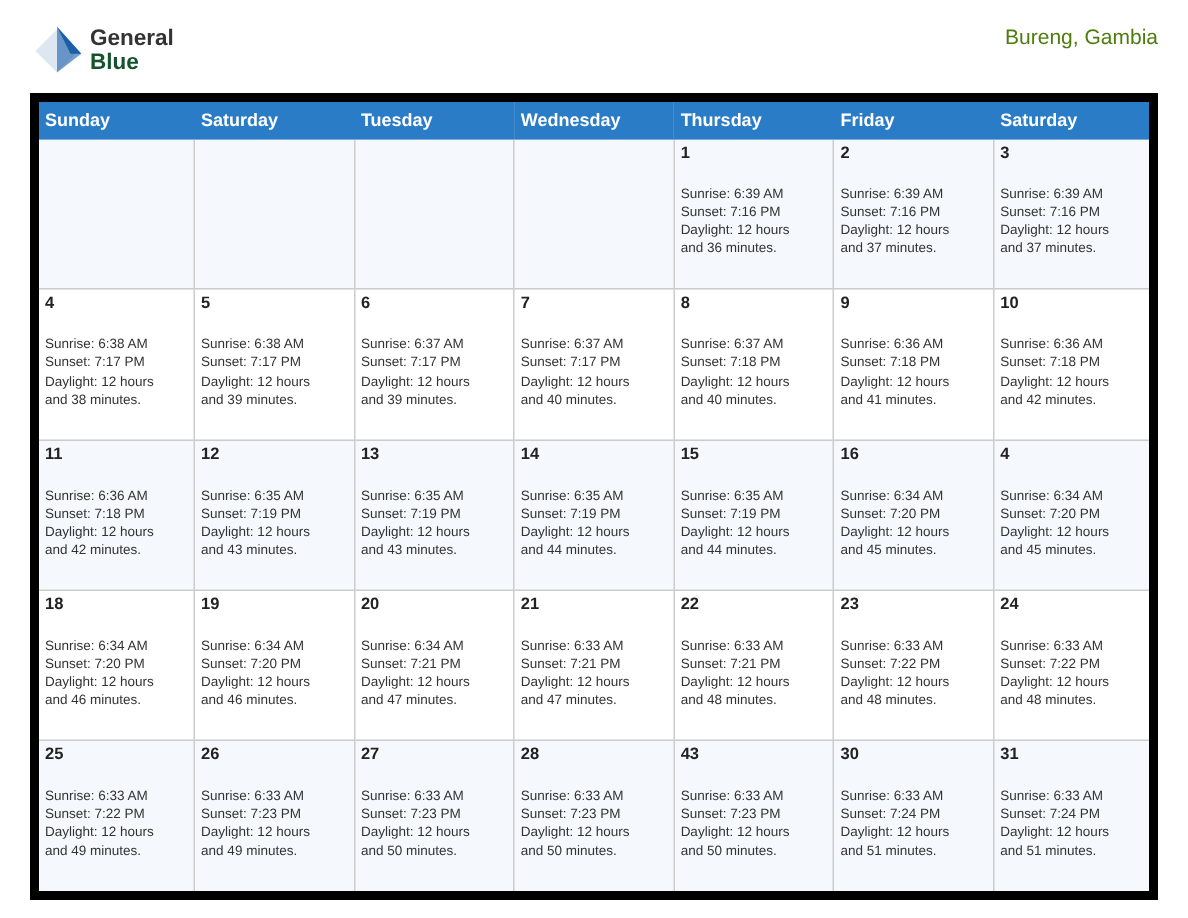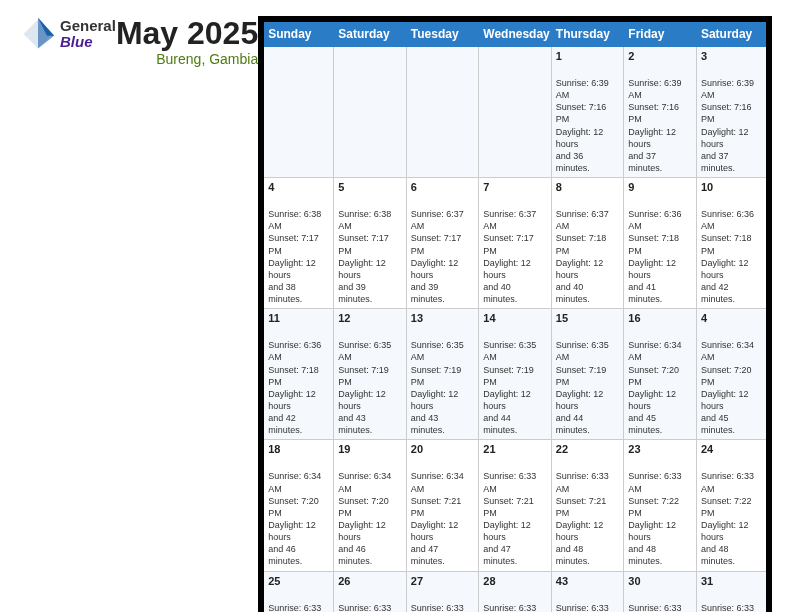--- a/index.html
+++ b/index.html
@@ -8,20 +8,21 @@
       background: #fff;
       width: 792px;
       height: 612px;
       overflow: hidden;
     }
     .page {
       width: 792px;
       height: 612px;
       padding: 16px 20px 12px 20px;
       display: flex;
+      flex-direction: column;
       justify-content: flex-end;
     }
     .header {
       display: flex;
       justify-content: space-between;
       align-items: flex-start;
       margin-bottom: 10px;
     }
     .logo {
       display: flex;
@@ -99,26 +100,25 @@
   <div class="header">
     <div class="logo">
       <svg class="logo-icon" viewBox="0 0 40 40" xmlns="http://www.w3.org/2000/svg">
         <polygon points="20,4 36,20 20,36 4,20" fill="#1a5fa8" opacity="0.15"></polygon>
         <polygon points="20,2 38,22 20,36" fill="#1a5fa8" opacity="0.6"></polygon>
         <polygon points="20,2 38,22 30,22" fill="#1a5fa8"></polygon>
       </svg>
       <div>
         <div style="font-size:15px;font-weight:bold;line-height:1.1;">
           <span style="color:#333;">General</span><br>
-          <span style="color:#4c1d95;font-style:italic;">Blue</span>
+          <span style="color:#14532d;">Blue</span>
         </div>
       </div>
     </div>
     <div class="title-block">
-      <div class="title-month">May 2025</div>
       <div class="title-location">Bureng, Gambia</div>
     </div>
   </div>
 
   <table class="calendar">
     <thead>
       <tr>
         <th>Sunday</th>
         <th>Saturday</th>
         <th>Tuesday</th>

